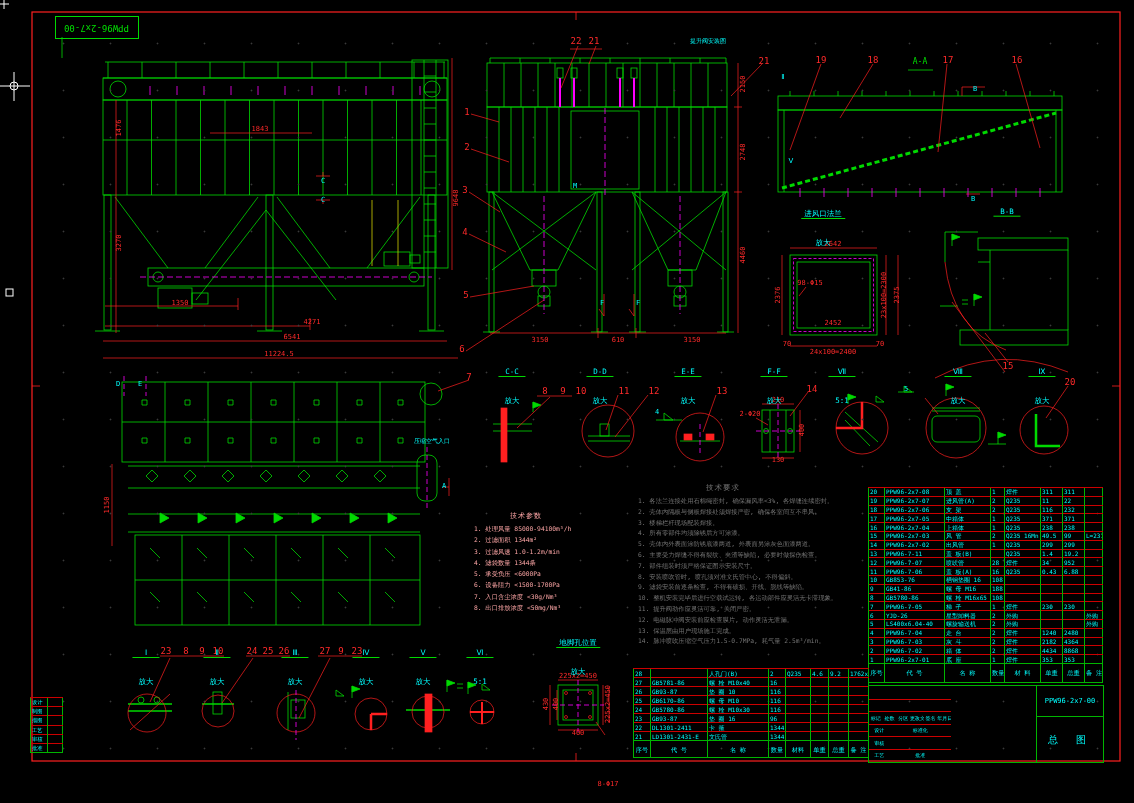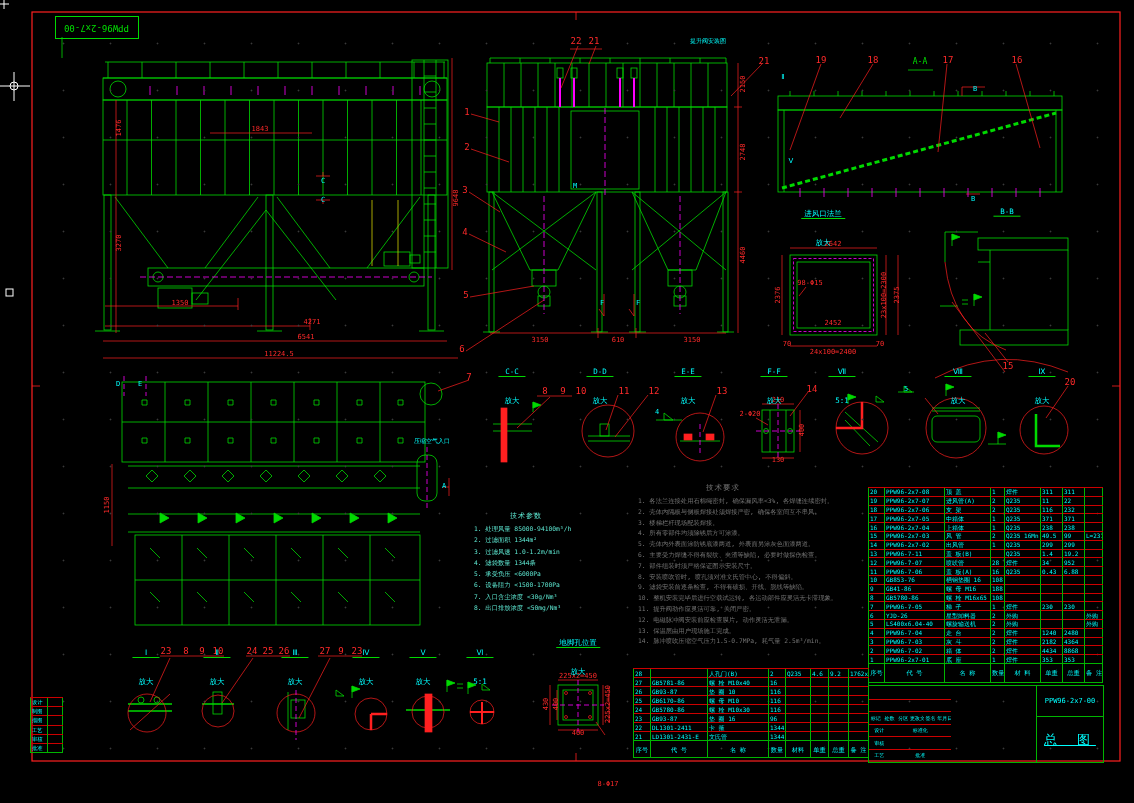--- a/index.html
+++ b/index.html
@@ -17,21 +17,21 @@
           font-size:7.5px;line-height:1.25;white-space:pre;}
   .vtitle .vt1{border-bottom:1px solid #00d900;padding:0 3px;}
   .aa-label{color:#00e000;font-size:8px;}
   .mirror-box{position:absolute;left:55px;top:16px;width:82px;height:21px;border:1px solid #00d900;
               display:flex;align-items:center;justify-content:center;}
   .mirror-box span{color:#00e000;font-size:9px;transform:rotate(180deg);white-space:nowrap;}
   
   .techreq{position:absolute;left:638px;top:483px;width:232px;color:#737373;}
   .techreq .title{font-size:7.5px;margin-left:68px;margin-bottom:4px;letter-spacing:1px;}
   .tr-line{font-size:6.3px;height:10.8px;white-space:nowrap;}
-  .params{position:absolute;left:474px;top:511px;width:150px;color:#5eead4;}
+  .params{position:absolute;left:474px;top:511px;width:150px;color:#fca5a5;}
   .params .title{font-size:7px;margin-left:36px;margin-bottom:4px;letter-spacing:1px;}
   .tp-line{font-size:6.3px;height:11.3px;white-space:nowrap;}
   
   table.bom{position:absolute;border-collapse:collapse;table-layout:fixed;color:#00ffff;
             border:1px solid #00b400;}
   table.bom td{border-left:1px solid #00b400;border-top:1px solid #cc0000;
                font-size:6px;line-height:7px;padding:0 1px;white-space:nowrap;overflow:hidden;}
   table.bom tr.hdr td{border-top:1px solid #00b400;text-align:center;font-size:6.2px;}
   .bom-r{left:868px;top:487px;width:234px;}
   .bom-r td{height:7.8px;}
@@ -50,22 +50,22 @@
   .zL .row:first-child{border-top:none;}
   .zL .row span{flex:1;text-align:center;font-size:5px;overflow:hidden;white-space:nowrap;}
   .pname{height:38px;display:flex;align-items:center;justify-content:center;text-align:center;
          font-size:6.4px;line-height:1.2;border-bottom:1px solid #00b400;padding:0 2px;box-sizing:border-box;}
   .zM .mrow{display:flex;height:12px;border-bottom:1px solid #00b400;}
   .zM .mrow div{flex:1;text-align:center;border-left:1px solid #00b400;overflow:hidden;white-space:nowrap;
                 line-height:12px;}
   .zM .mrow div:first-child{border-left:none;}
   .dno{height:30px;display:flex;align-items:center;justify-content:center;font-size:7px;
        border-bottom:1px solid #00b400;white-space:nowrap;}
-  .sname{height:45px;display:flex;align-items:center;justify-content:center;font-size:13px;
-         letter-spacing:6px;text-decoration:underline;}
+  .sname{height:45px;display:flex;align-items:center;justify-content:center;font-size:10px;
+         letter-spacing:6px;}
   
   .corner{position:absolute;left:30px;top:697px;width:33px;border:1px solid #00b400;
           border-collapse:collapse;color:#00ffff;}
   .corner td{border-top:1px solid #cc0000;border-left:1px solid #00b400;font-size:5.3px;
              height:8.2px;line-height:8px;padding:0 1px;white-space:nowrap;overflow:hidden;}
 </style>
 </head>
 <body>
 
 <div class="sheet">
@@ -301,21 +301,21 @@
     </div>
 
   <div>
 
   <div class="lbl dim" style="left: 260px; top: 129px; transform: translate(-50%, -50%) rotate(0deg);">1843</div>
       <div class="lbl dim" style="left: 119px; top: 128px; transform: translate(-50%, -50%) rotate(-90deg);">1476</div>
       <div class="lbl dim" style="left: 119px; top: 243px; transform: translate(-50%, -50%) rotate(-90deg);">3270</div>
       <div class="lbl dim" style="left: 456px; top: 198px; transform: translate(-50%, -50%) rotate(-90deg);">9648</div>
       <div class="lbl dim" style="left: 180px; top: 303px; transform: translate(-50%, -50%) rotate(0deg);">1350</div>
       <div class="lbl dim" style="left: 312px; top: 322px; transform: translate(-50%, -50%) rotate(0deg);">4271</div>
-      <div class="lbl dim" style="left: 284px; top: 337px; transform: translate(-50%, -50%) rotate(0deg); padding-left: 44px;">6541</div>
+      <div class="lbl dim" style="left: 270px; top: 337px; transform: translate(-50%, -50%) rotate(0deg); padding-left: 44px;">6541</div>
       <div class="lbl dim" style="left: 279px; top: 354px; transform: translate(-50%, -50%) rotate(0deg);">11224.5</div>
       <div class="lbl dim" style="left: 743px; top: 84px; transform: translate(-50%, -50%) rotate(-90deg);">2150</div>
       <div class="lbl dim" style="left: 743px; top: 152px; transform: translate(-50%, -50%) rotate(-90deg);">2748</div>
       <div class="lbl dim" style="left: 743px; top: 255px; transform: translate(-50%, -50%) rotate(-90deg);">4460</div>
       <div class="lbl dim" style="left: 540px; top: 340px; transform: translate(-50%, -50%) rotate(0deg);">3150</div>
       <div class="lbl dim" style="left: 618px; top: 340px; transform: translate(-50%, -50%) rotate(0deg);">610</div>
       <div class="lbl dim" style="left: 692px; top: 340px; transform: translate(-50%, -50%) rotate(0deg);">3150</div>
       <div class="lbl dim" style="left: 107px; top: 505px; transform: translate(-50%, -50%) rotate(-90deg);">1150</div>
       <div class="lbl dim" style="left: 833px; top: 244px; transform: translate(-50%, -50%) rotate(0deg);">2642</div>
       <div class="lbl dim" style="left: 833px; top: 323px; transform: translate(-50%, -50%) rotate(0deg);">2452</div>

